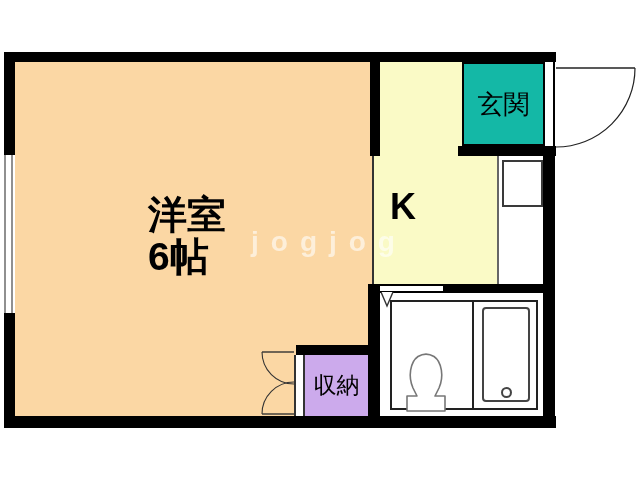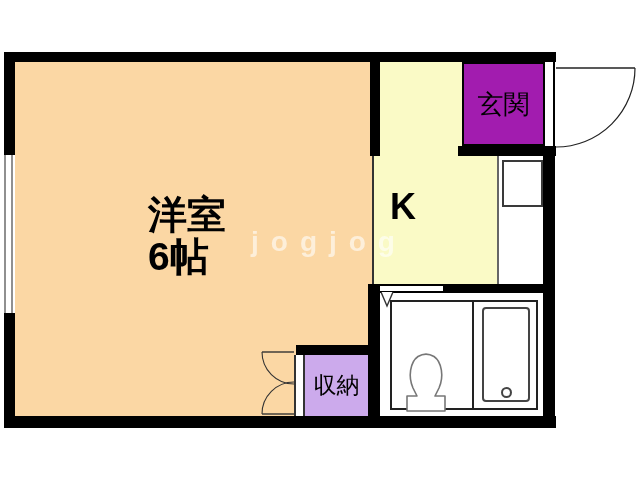--- a/index.html
+++ b/index.html
@@ -22,21 +22,21 @@
 
 <div id="canvas">
 
   <div class="abs" style="left: 15px; top: 62px; width: 357px; height: 354px; background-color: rgb(251, 215, 164);"></div>
   <div class="abs" style="left: 372px; top: 62px; width: 125px; height: 222px; background-color: rgb(250, 250, 198);"></div>
   <div class="abs" style="left:497px;top:156px;width:46px;height:128px;background:#fff;border-left:2px solid #666;"></div>
   <div class="abs" style="left:380px;top:293px;width:163px;height:123px;background:#fff;"></div>
   <div class="abs" style="left: 305px; top: 355px; width: 63px; height: 61px; background-color: rgb(204, 170, 236);"></div>
   <div class="abs" style="left:294px;top:355px;width:11px;height:61px;background:#fff;border-left:2px solid #333;border-right:2px solid #333;"></div>
 
-  <div class="abs center-flex" style="left:462px;top:62px;width:83px;height:84px;background:#a21caf;border:2px solid #000;">
+  <div class="abs center-flex" style="left:462px;top:62px;width:83px;height:84px;background:#14b8a6;border:2px solid #000;">
     <span class="room-label" style="position:static;font-size:26px;">玄関</span>
   </div>
 
   <div class="wall" style="left: 4px; top: 52px; width: 552px; height: 10px; background-color: rgb(0, 0, 0);"></div>
   <div class="wall" style="left: 4px; top: 52px; width: 11px; height: 103px; background-color: rgb(0, 0, 0);"></div>
   <div class="abs" style="left:4px;top:155px;width:9px;height:158px;background:#fff;border-left:2px solid #909090;border-right:2px solid #909090;"></div>
   <div class="wall" style="left: 4px; top: 313px; width: 11px; height: 115px; background-color: rgb(0, 0, 0);"></div>
   <div class="wall" style="left: 4px; top: 416px; width: 552px; height: 12px; background-color: rgb(0, 0, 0);"></div>
   <div class="wall" style="left: 543px; top: 156px; width: 12px; height: 272px; background-color: rgb(0, 0, 0);"></div>
   <div class="wall" style="left: 458px; top: 146px; width: 98px; height: 10px; background-color: rgb(0, 0, 0);"></div>

